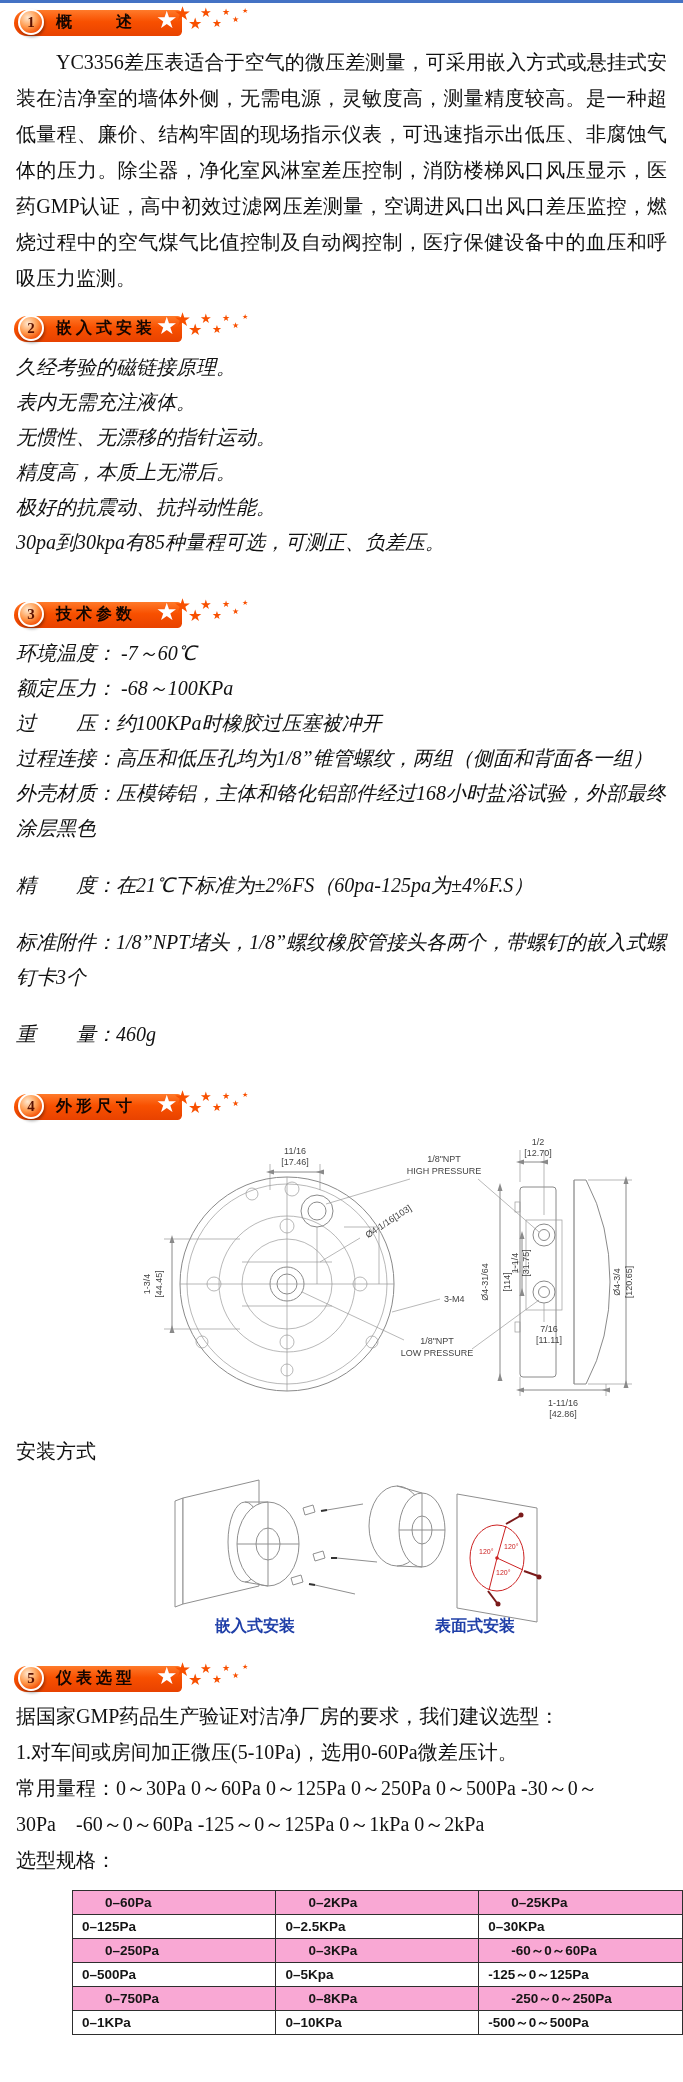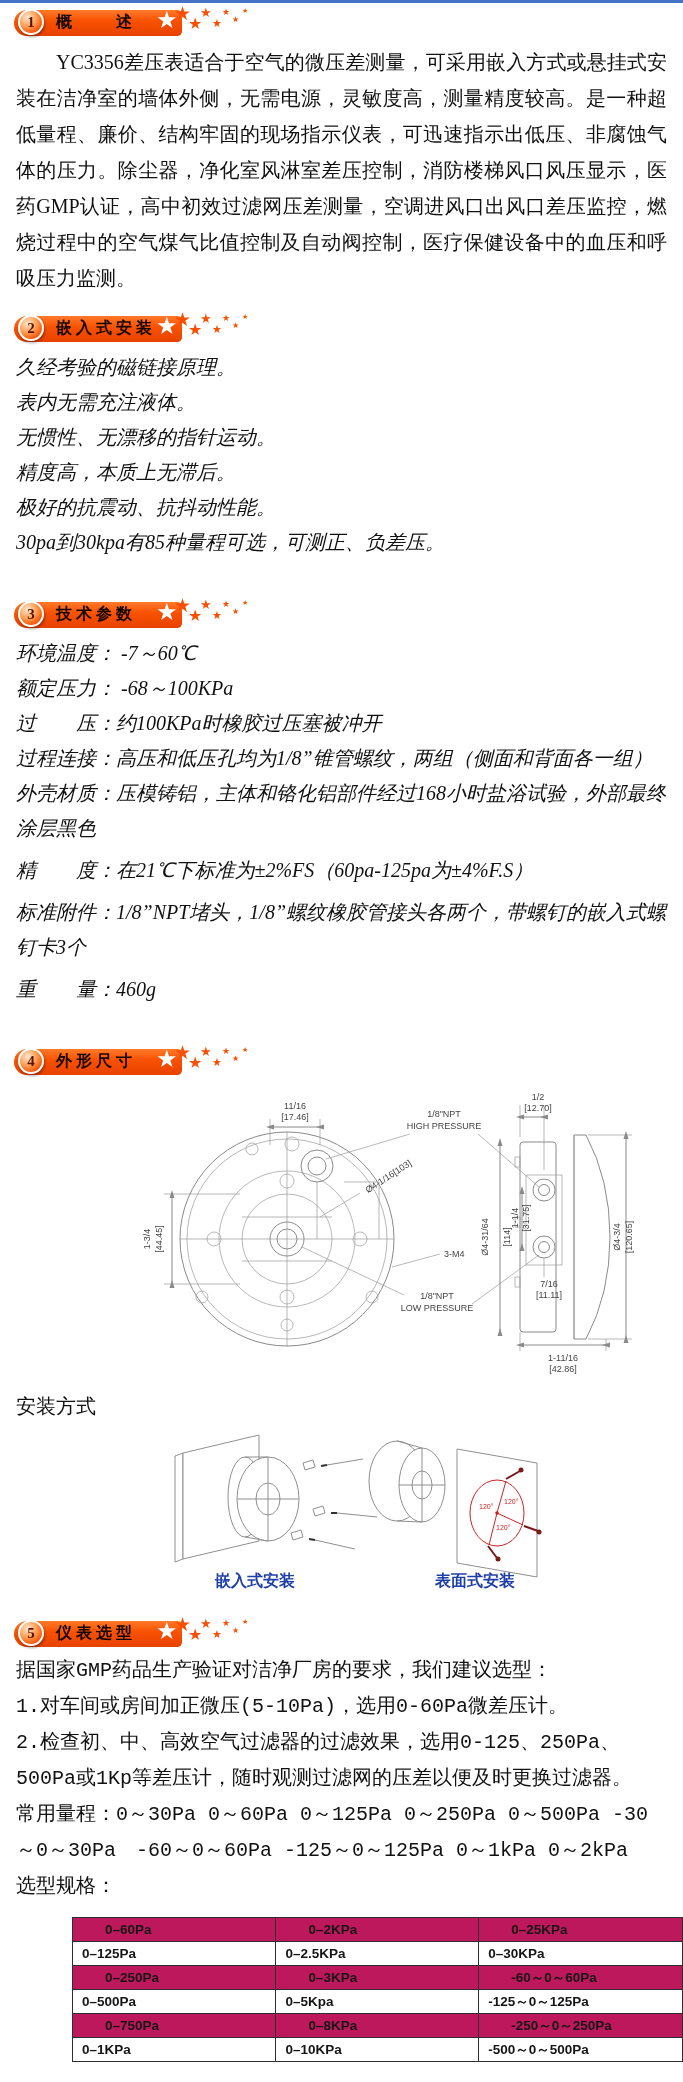--- a/index.html
+++ b/index.html
@@ -28,45 +28,45 @@
   .st4{left:56px;top:14px;font-size:11px;color:#f85000;}
   .st5{left:66px;top:4px;font-size:9px;color:#f85000;}
   .st6{left:76px;top:12px;font-size:8px;color:#f85000;}
   .st7{left:86px;top:3px;font-size:7px;color:#f85000;}
 
   
   .cn{font-family:"Liberation Serif",serif;font-size:20px;color:#111;}
   .overview{margin:6px 16px 0 16px;line-height:36px;text-indent:2em;text-align:justify;}
   .feat-list,.spec-list{margin:6px 16px 0 16px;}
   .feat-list div,.spec-list div{line-height:35px;font-style:italic;}
-  .spec-gap{margin-top:7px;}
+  .spec-gap{margin-top:22px;}
   .mount-head{margin:14px 0 0 16px;line-height:30px;}
   .sel-block{margin:4px 16px 0 16px;}
-  .sel-block div{line-height:36px;font-family:Liberation Mono, monospace;}
+  .sel-block div{line-height:36px;}
 
   
   .drawing{margin:10px 0 0 92px;display:block;}
   .drawing text{font-family:"Liberation Sans",sans-serif;font-size:9px;fill:#444;}
   .drawing .dl{stroke:#8a8a8a;stroke-width:1;fill:none;}
   .drawing .thin{stroke:#9a9a9a;stroke-width:.7;fill:none;}
 
   .install-svg{margin:4px 0 0 45px;display:block;}
   .install-svg .g{stroke:#8f8f8f;stroke-width:1;fill:none;}
   .install-svg .gf{stroke:#8f8f8f;stroke-width:1;fill:#fff;}
   .install-svg .red{stroke:#cc2222;stroke-width:1;fill:none;}
   .install-svg .redt{font-size:7px;fill:#cc2222;font-family:"Liberation Sans",sans-serif;}
   .install-svg .lbl{font-size:16px;font-weight:bold;fill:#1f3fa8;font-family:"Liberation Sans",sans-serif;}
   .install-svg .screw{stroke:#333;stroke-width:2;}
   .install-svg .rscrew{stroke:#7a1a1a;stroke-width:2;}
 
   
   table.ranges{border-collapse:collapse;margin:12px 0 0 72px;table-layout:fixed;}
   table.ranges td{width:188px;height:23px;border:1px solid #2e2e2e;
     font-size:13.5px;font-weight:bold;color:#151515;padding:0 0 0 9px;}
-  tr.blue td{background:#be185d;padding-left:32px;}
+  tr.blue td{background:#f9a8d4;padding-left:32px;}
   tr.white td{background:#ffffff;}
 
   .gap28{height:24px;} .gap44{height:40px;} .gap20{height:18px;}
 </style>
 </head>
 <body>
 
 <div class="topline"></div>
 
 <div class="sec-header" style="margin-top:5px;">
@@ -335,21 +335,20 @@
       <span class="st4">★</span>
       <span class="st5">★</span>
       <span class="st6">★</span>
       <span class="st7">★</span>
   </span>
 </div>
 
 <div class="cn sel-block">
   <div>据国家GMP药品生产验证对洁净厂房的要求，我们建议选型：</div>
   <div>1.对车间或房间加正微压(5-10Pa)，选用0-60Pa微差压计。</div>
-  <div>2.检查初、中、高效空气过滤器的过滤效果，选用0-125、250Pa、500Pa或1Kp等差压计，随时观测过滤网的压差以便及时更换过滤器。</div>
   <div>常用量程：0～30Pa 0～60Pa 0～125Pa 0～250Pa 0～500Pa -30～0～30Pa　-60～0～60Pa -125～0～125Pa 0～1kPa 0～2kPa</div>
   <div>选型规格：</div>
 </div>
 
 <table class="ranges">
   <tbody>
       <tr class="blue">
     <td>0–60Pa</td>
     <td>0–2KPa</td>
     <td>0–25KPa</td>

